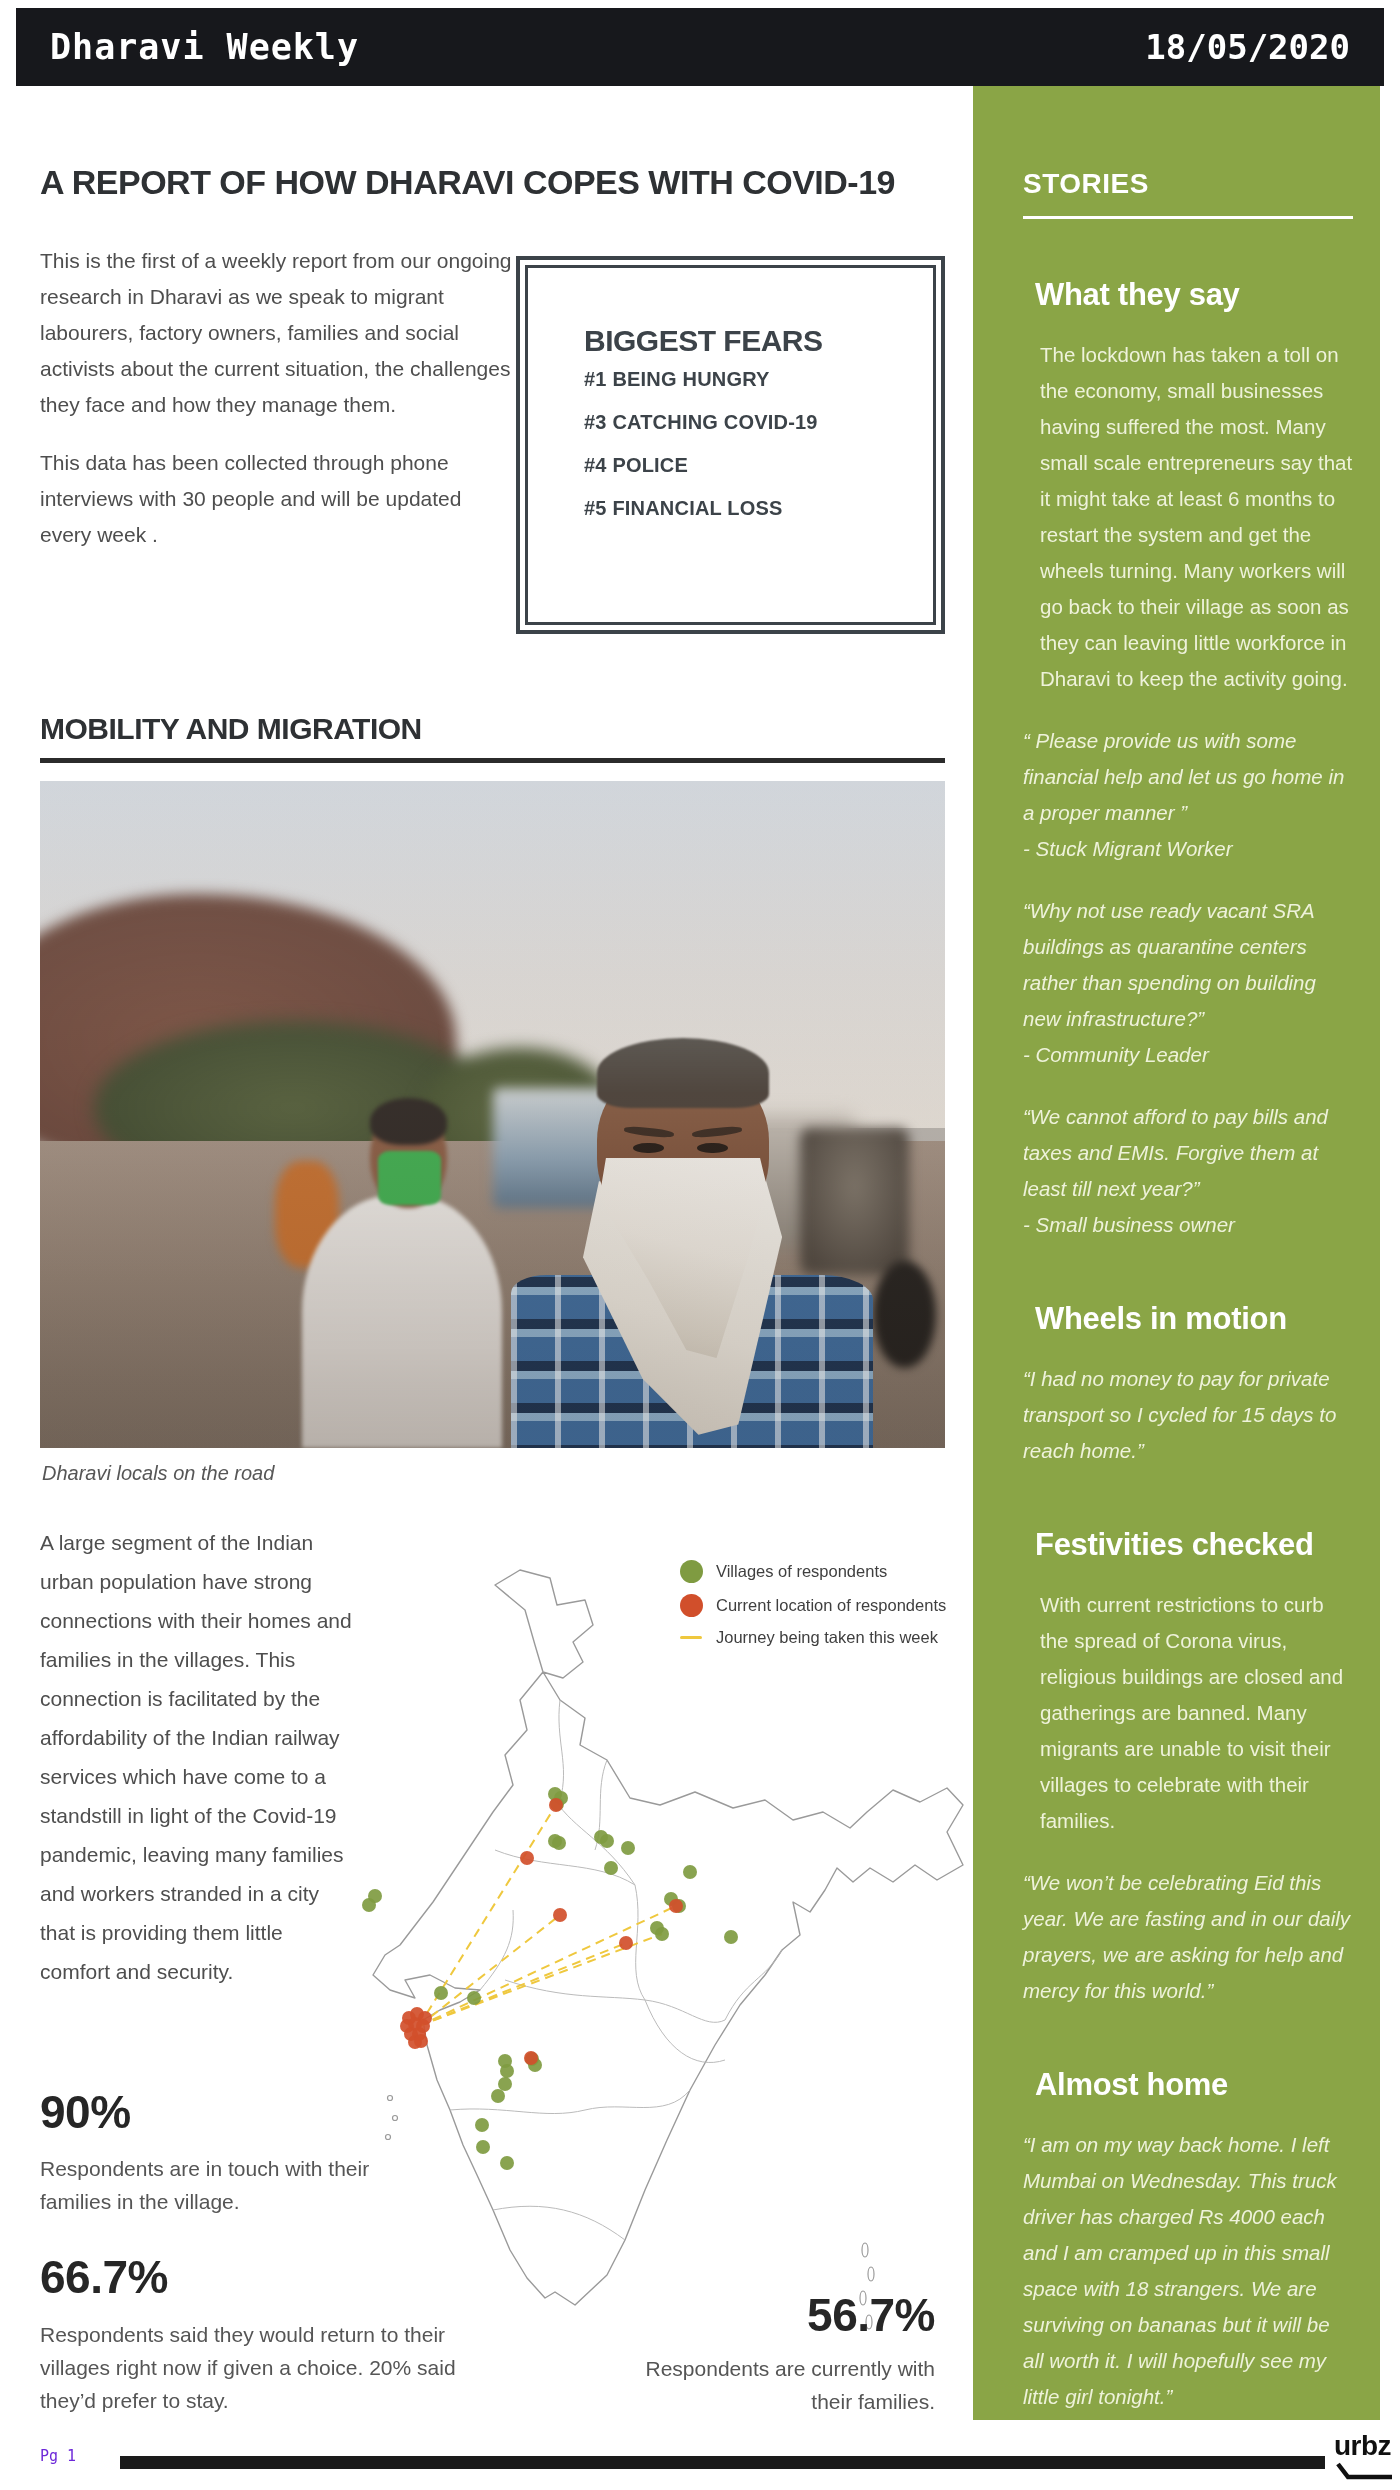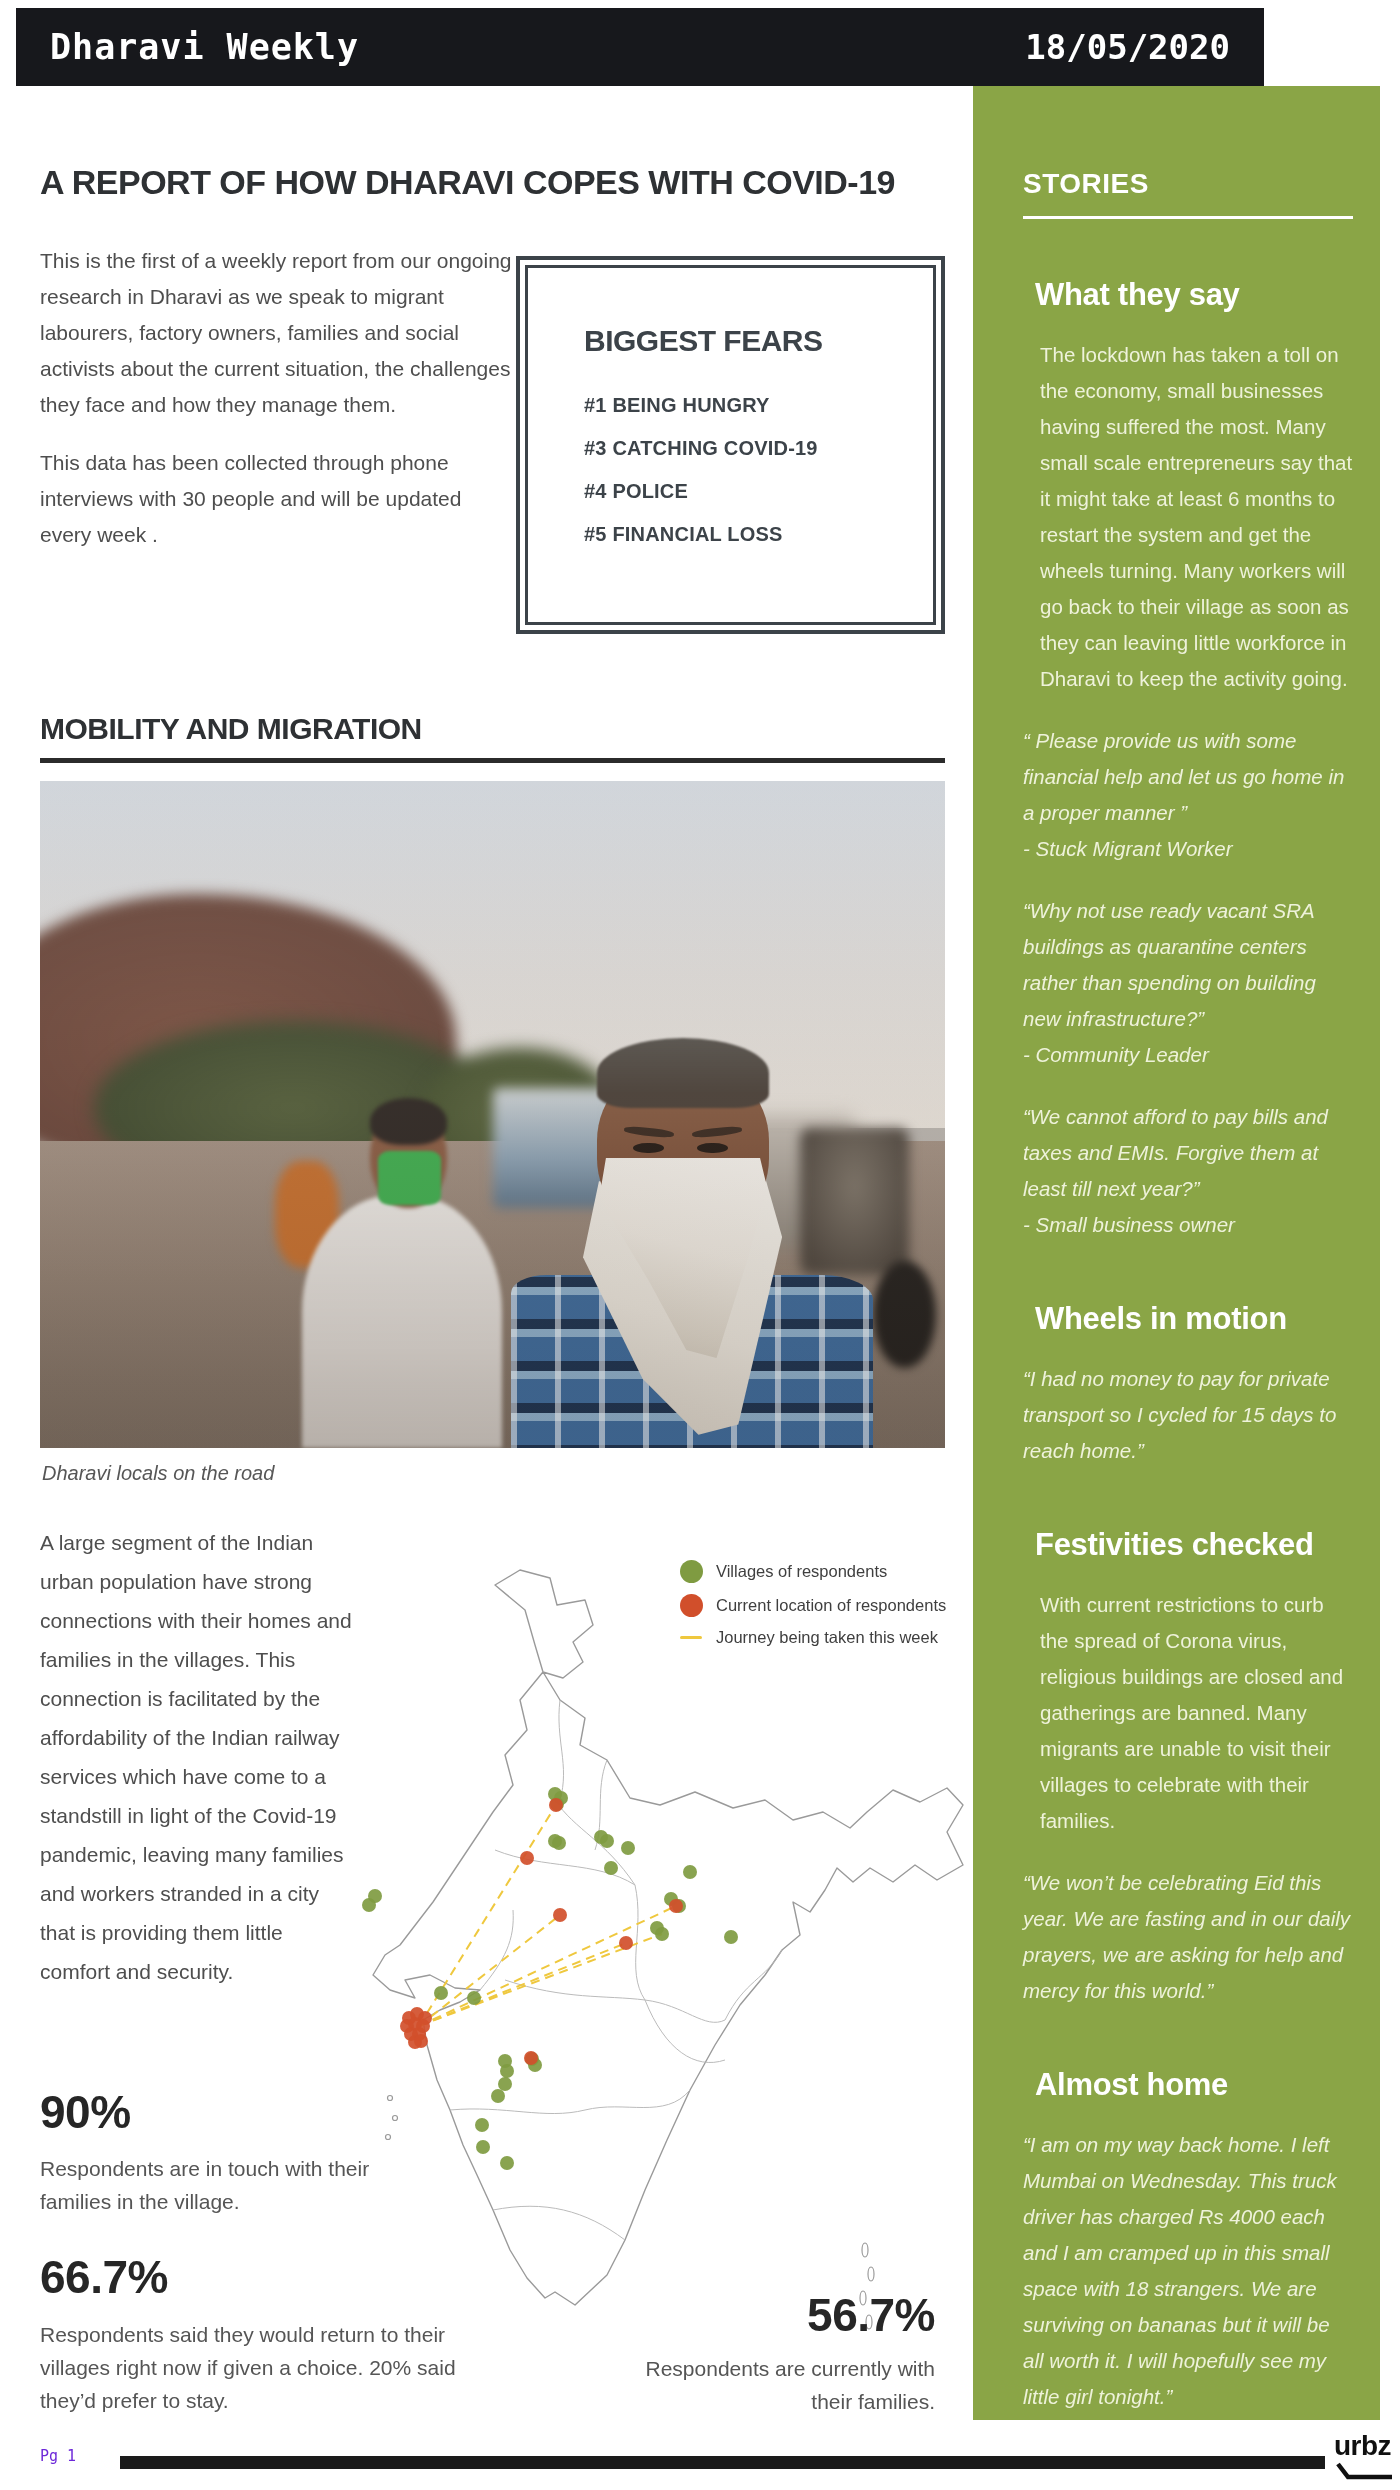--- a/index.html
+++ b/index.html
@@ -1,32 +1,32 @@
 <!DOCTYPE html>
 <html><head>
 <meta charset="utf-8">
 <style>
   html,body{margin:0;padding:0;background:#ffffff;}
   .page{position:relative;width:1400px;height:2490px;background:#ffffff;overflow:hidden;
         font-family:"Liberation Sans",sans-serif;}
 
   
-  .topbar{position:absolute;left:16px;top:8px;width:1248px;height:78px;background:#17181c;
+  .topbar{position:absolute;left:16px;top:8px;width:1368px;height:78px;background:#17181c;
           display:flex;align-items:center;justify-content:space-between;padding:0 34px;box-sizing:border-box;}
   .topbar .brand{font-family:"DejaVu Sans Mono",monospace;font-weight:bold;font-size:35px;color:#ffffff;letter-spacing:1px;}
   .topbar .date{font-family:"DejaVu Sans Mono",monospace;font-weight:bold;font-size:34px;color:#ffffff;}
 
   
   .h1{position:absolute;left:40px;top:163px;width:905px;font-size:34px;font-weight:800;color:#2e3134;letter-spacing:-0.5px;}
   .intro{position:absolute;left:40px;top:243px;width:478px;font-size:21px;color:#4e4e4e;line-height:36px;}
   .intro p{margin:0 0 22px 0;}
 
   .fears{position:absolute;left:516px;top:256px;width:429px;height:378px;border:4px solid #3c4349;box-sizing:border-box;padding:5px;}
   .fears .inner{width:100%;height:100%;border:3px solid #3c4349;box-sizing:border-box;padding:56px 0 0 56px;}
-  .fears .title{font-size:30px;font-weight:800;color:#3c4349;letter-spacing:-0.5px;margin-bottom:26px;}
+  .fears .title{font-size:30px;font-weight:800;color:#3c4349;letter-spacing:-0.5px;}
   .fears .item{font-size:20px;font-weight:700;color:#3c4349;line-height:43px;letter-spacing:0.2px;}
 
   .sec-h{position:absolute;left:40px;top:712px;font-size:30px;font-weight:800;color:#2e3134;letter-spacing:-0.5px;}
   .sec-rule{position:absolute;left:40px;top:758px;width:905px;height:5px;background:#2b2b2b;}
 
   
   .photo{position:absolute;left:40px;top:781px;width:905px;height:667px;overflow:hidden;background:#b9b4ae;}
   .photo *{position:absolute;}
   .ph-sky{left:0;top:0;width:100%;height:52%;background:linear-gradient(180deg,#cdd2d8 0%,#dcd9d6 55%,#e8e2da 100%);}
   .ph-hill{left:-6%;top:17%;width:52%;height:40%;background:radial-gradient(ellipse at 45% 55%,#7a5040 0%,#6b463a 55%,#5f4034 100%);

